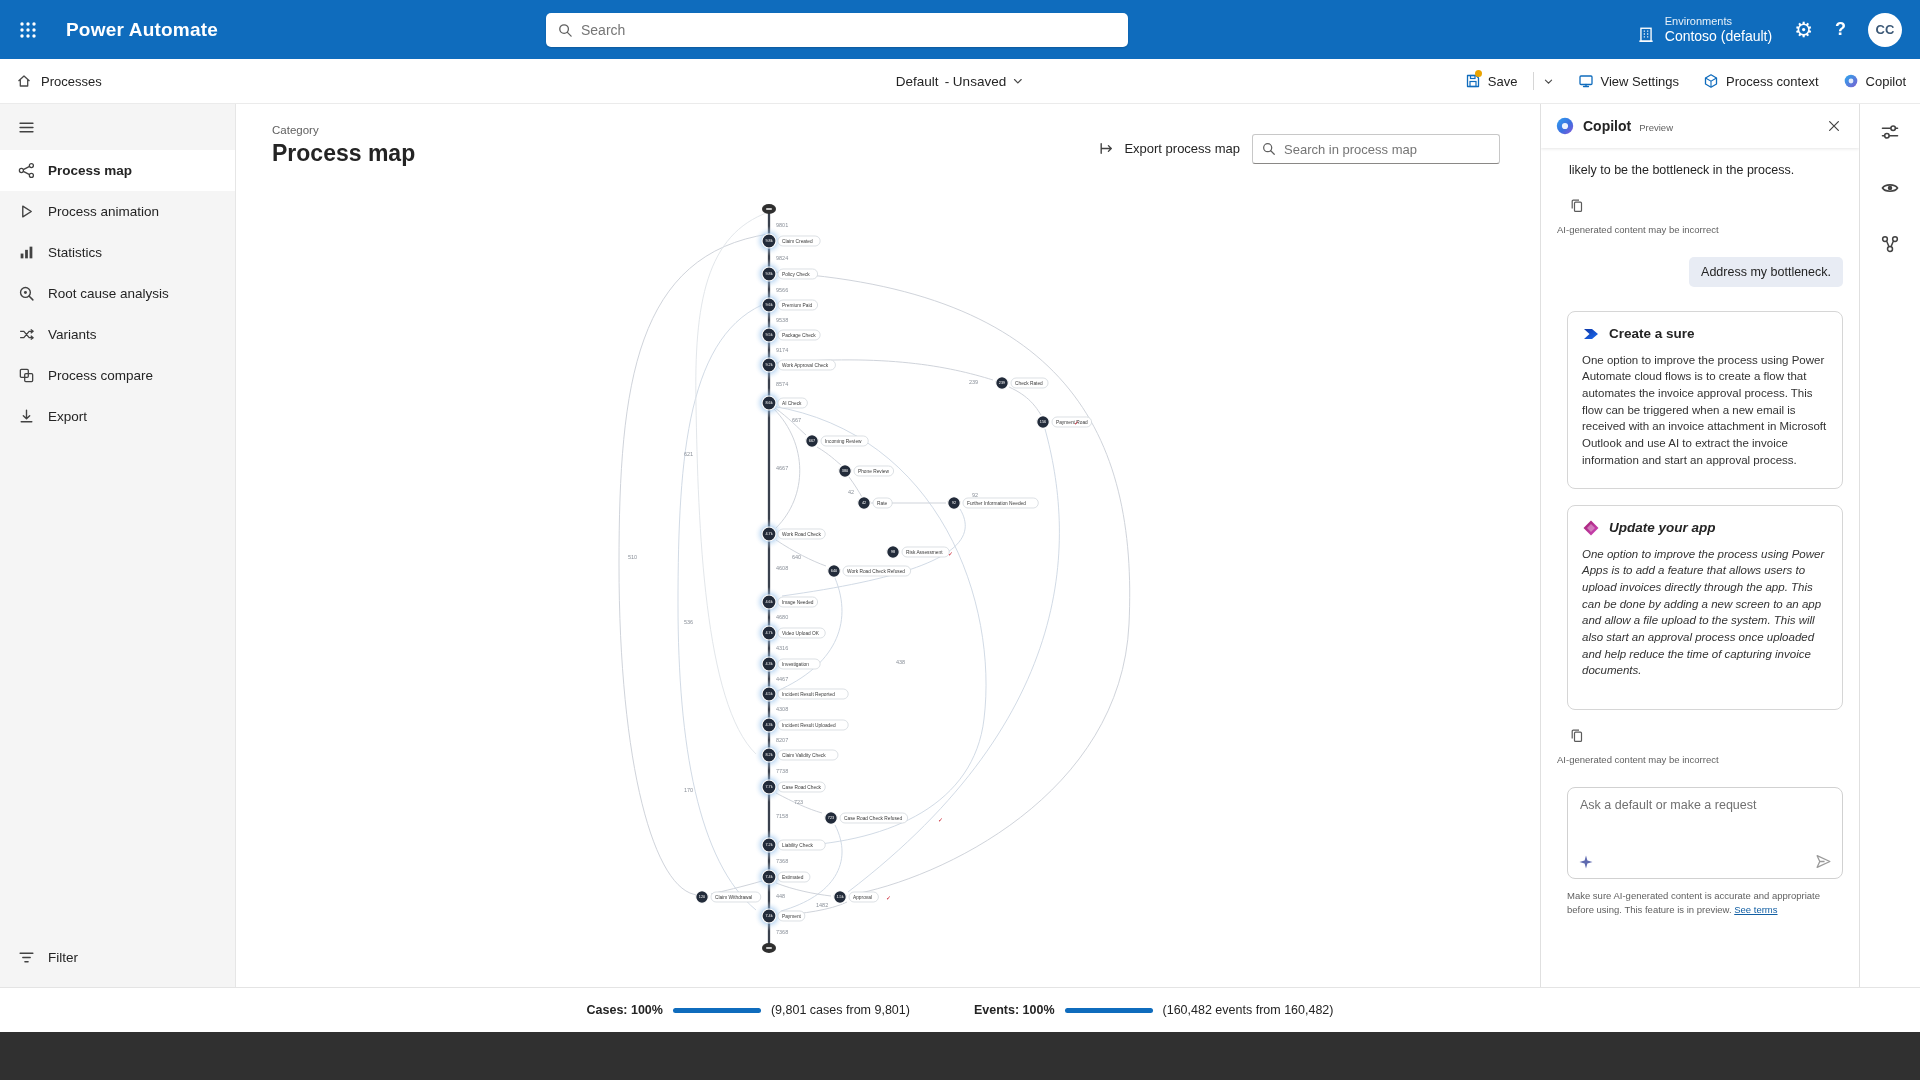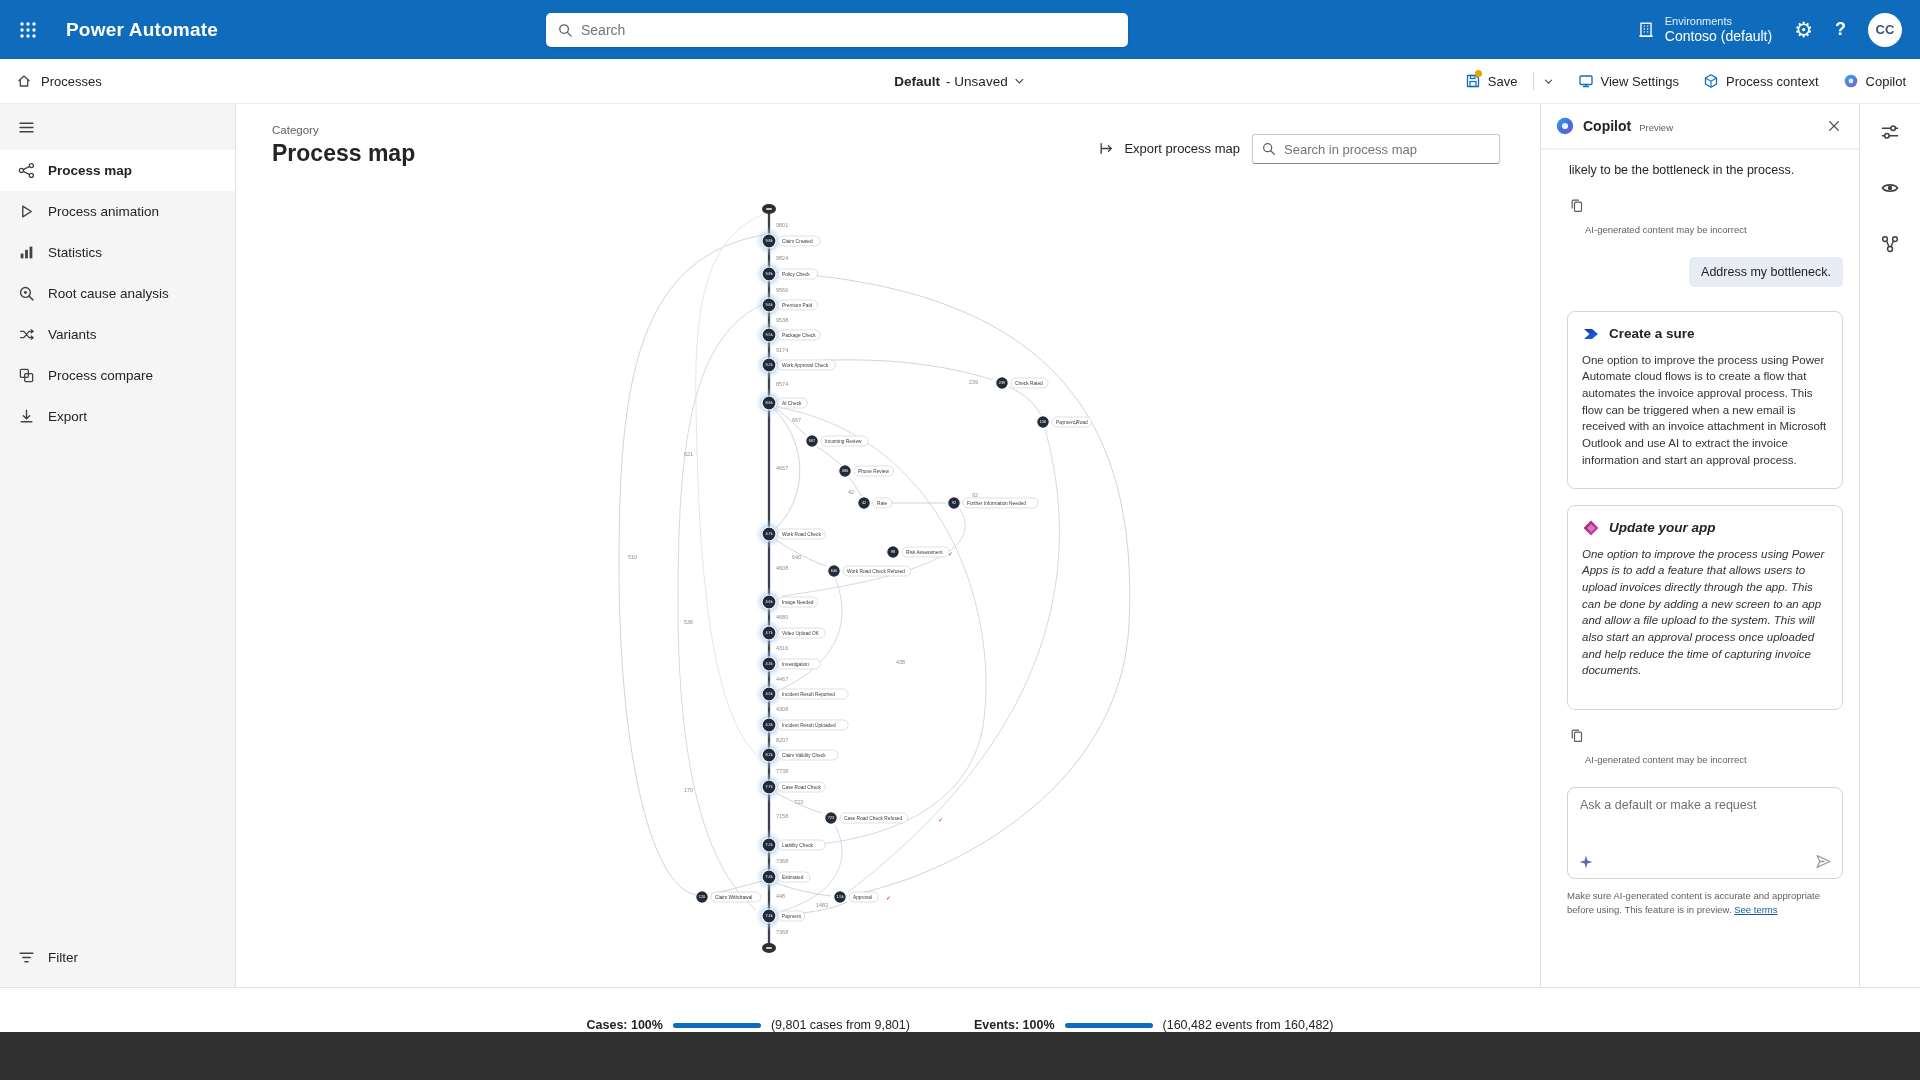--- a/index.html
+++ b/index.html
@@ -11,36 +11,36 @@
   .top-header { position:absolute; top:0; left:0; right:0; height:59px; background:#0f6cbd; color:#fff; }
   .waffle { position:absolute; left:0; top:0; width:56px; height:59px; background:none; border:none; cursor:pointer;
     display:flex; align-items:center; justify-content:center; }
   .app-title { position:absolute; left:66px; top:0; height:59px; display:flex; align-items:center;
     font-size:19px; font-weight:700; letter-spacing:.2px; }
   .hsearch { position:absolute; left:546px; top:13px; width:582px; height:34px; background:#fff; border-radius:5px;
     display:flex; align-items:center; padding:16px 12px; gap:8px; box-shadow:0 1px 2px rgba(0,0,0,.18); }
   .hsearch input { border:none; outline:none; flex:1; font-size:14px; color:#242424; background:transparent;
     font-family:"Liberation Sans", sans-serif; }
   .hright { position:absolute; right:0; top:0; height:59px; display:flex; align-items:center; gap:22px; padding-right:18px; }
-  .henv { display:flex; align-items:center; gap:10px; cursor:pointer; }
+  .henv { display:flex; align-items:flex-end; gap:10px; cursor:pointer; }
   .env-l { font-size:11px; opacity:.9; }
   .env-n { font-size:14px; font-weight:400; margin-top:1px; }
   .hbtn { background:none; border:none; color:#fff; cursor:pointer; font-family:"Liberation Sans", sans-serif; }
   .gear { font-size:21px; line-height:1; }
   .help { font-size:18px; font-weight:600; }
   .avatar { width:34px; height:34px; border-radius:50%; background:#fff; color:#3b5876; font-size:13px; font-weight:700;
     display:flex; align-items:center; justify-content:center; cursor:pointer; }
 
   
   .cmdbar { position:absolute; top:59px; left:0; right:0; height:45px; background:#fff; border-bottom:1px solid #ebebeb; }
   .crumb { position:absolute; left:16px; top:0; height:44px; display:flex; align-items:center; gap:9px; cursor:pointer;
     font-size:13px; color:#242424; }
   .viewsel { position:absolute; left:50%; transform:translateX(-50%); top:0; height:44px; display:flex; align-items:center;
     gap:6px; cursor:pointer; font-size:13.5px; }
-  .vname { font-weight:700; }
+  .vname { font-weight:400; }
   .vstate { color:#242424; }
   .cmdright { position:absolute; right:14px; top:0; height:44px; display:flex; align-items:center; gap:24px; }
   .cmd { display:flex; align-items:center; gap:7px; font-size:13px; cursor:pointer; position:relative; }
   .cmd .sep { width:1px; height:18px; background:#d6d6d6; margin:0 2px 0 8px; }
   .unsaved-dot { position:absolute; left:10px; top:-2px; width:7px; height:7px; border-radius:50%; background:#eaa300; }
 
   
   .sidebar { position:absolute; top:104px; left:0; width:236px; bottom:93px; background:#f5f5f5; border-right:1px solid #e6e6e6; }
   .burger { height:46px; display:flex; align-items:center; padding-left:18px; cursor:pointer; }
   .side-item { height:41px; display:flex; align-items:center; gap:13px; padding-left:18px; font-size:13.5px; cursor:pointer; color:#242424; }
@@ -63,21 +63,21 @@
   .copilot { position:absolute; top:104px; left:1540px; width:319px; bottom:93px; background:#fff; border-left:1px solid #e0e0e0;
     display:flex; flex-direction:column; overflow:hidden; }
   .cp-head { height:44px; flex:0 0 44px; display:flex; align-items:center; gap:8px; padding:0 14px;
     box-shadow:0 1px 3px rgba(0,0,0,.1); position:relative; z-index:2; }
   .cp-title { font-size:14px; font-weight:700; }
   .cp-badge { font-size:9.5px; color:#616161; margin-top:2px; }
   .cp-close { margin-left:auto; background:none; border:none; cursor:pointer; padding:4px; }
   .cp-body { flex:1; padding:14px 16px 0 16px; overflow:hidden; }
   .cp-partial { font-size:12.5px; color:#242424; padding-left:12px; line-height:1.4; }
   .cp-copy { margin:16px 0 0 10px; background:none; border:none; cursor:pointer; padding:2px; }
-  .cp-disc { font-size:9.5px; color:#616161; margin:6px 0 0 28px; }
+  .cp-disc { font-size:9.5px; color:#616161; margin:6px 0 0 0; }
   .cp-user { display:flex; justify-content:flex-end; margin-top:22px; }
   .cp-user .bubble { background:#e8ecf4; border-radius:5px; padding:8px 12px; font-size:12.5px; max-width:78%; }
   .cp-card { border:1px solid #d6d6d6; border-radius:8px; margin:24px 0 0 10px; padding:13px 14px; }
   .cp-card + .cp-card { margin-top:16px; }
   .cp-card .card-head { display:flex; align-items:center; gap:9px; font-size:13.5px; font-weight:700; }
   .cp-card .card-body { font-size:11.5px; color:#333; line-height:1.45; margin-top:9px; }
   .card-flow { min-height:178px; }
   .card-app { min-height:205px;font-style:italic; }
   .cp-input { border:1px solid #d1d1d1; border-radius:8px; margin:22px 0 0 10px; height:92px; position:relative; cursor:text; }
   .cp-input .ph { position:absolute; left:12px; top:10px; font-size:12.5px; color:#707070; }
@@ -86,21 +86,21 @@
   .cp-foot { font-size:9.5px; color:#616161; margin:10px 0 0 10px; line-height:1.5; }
   .cp-foot a { color:#115ea3; text-decoration:underline; cursor:pointer; }
 
   
   .rail { position:absolute; top:104px; left:1859px; width:61px; bottom:93px; background:#fff; border-left:1px solid #e0e0e0;
     display:flex; flex-direction:column; align-items:center; padding-top:14px; gap:28px; }
   .rail button { background:none; border:none; cursor:pointer; padding:4px; }
 
   
   .statusbar { position:absolute; left:0; right:0; top:987px; height:45px; background:#fff; border-top:1px solid #e4e4e4;
-    display:flex; align-items:flex-end; justify-content:center; gap:64px; }
+    display:flex; align-items:center; justify-content:center; gap:64px; }
   .stat { display:flex; align-items:center; gap:10px; font-size:12.5px; }
   .stat .slbl { font-weight:700; }
   .pbar { width:88px; height:5px; border-radius:3px; background:#0f6cbd; display:inline-block; }
 
   
   .bottom-strip { position:absolute; left:0; right:0; top:1032px; height:48px; background:#303030; }
 
   svg { display:block; }
 </style>
 </head>

